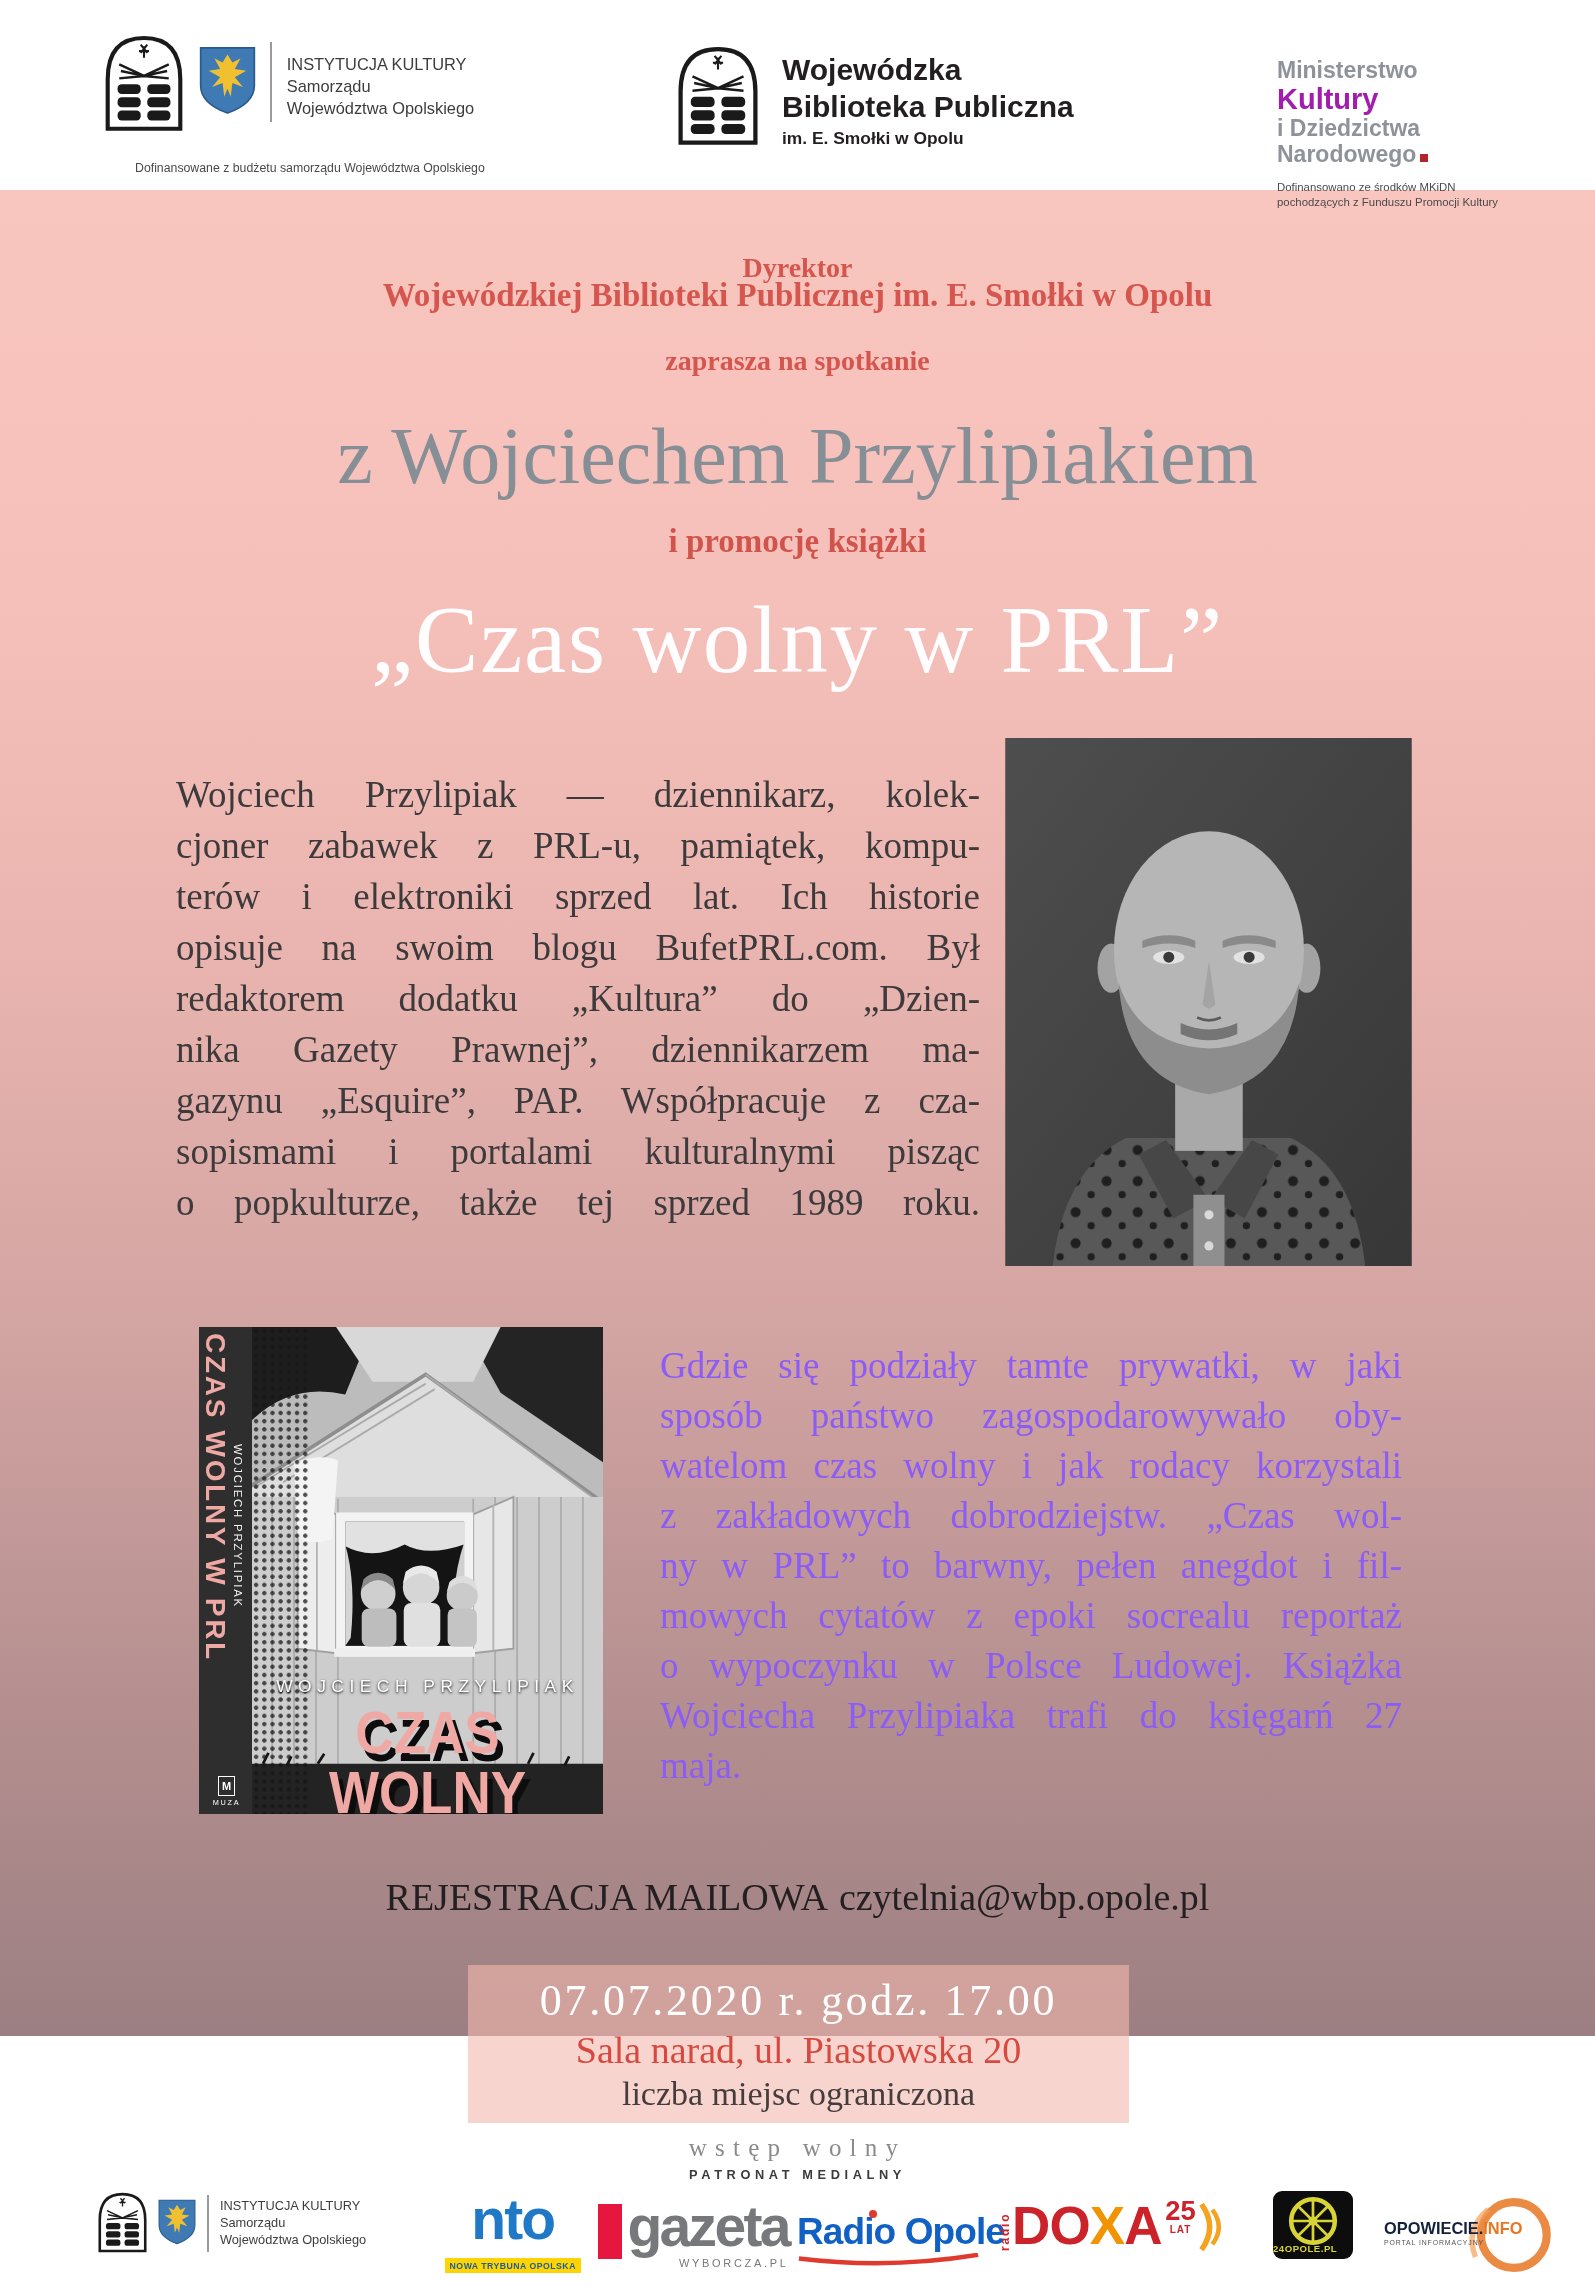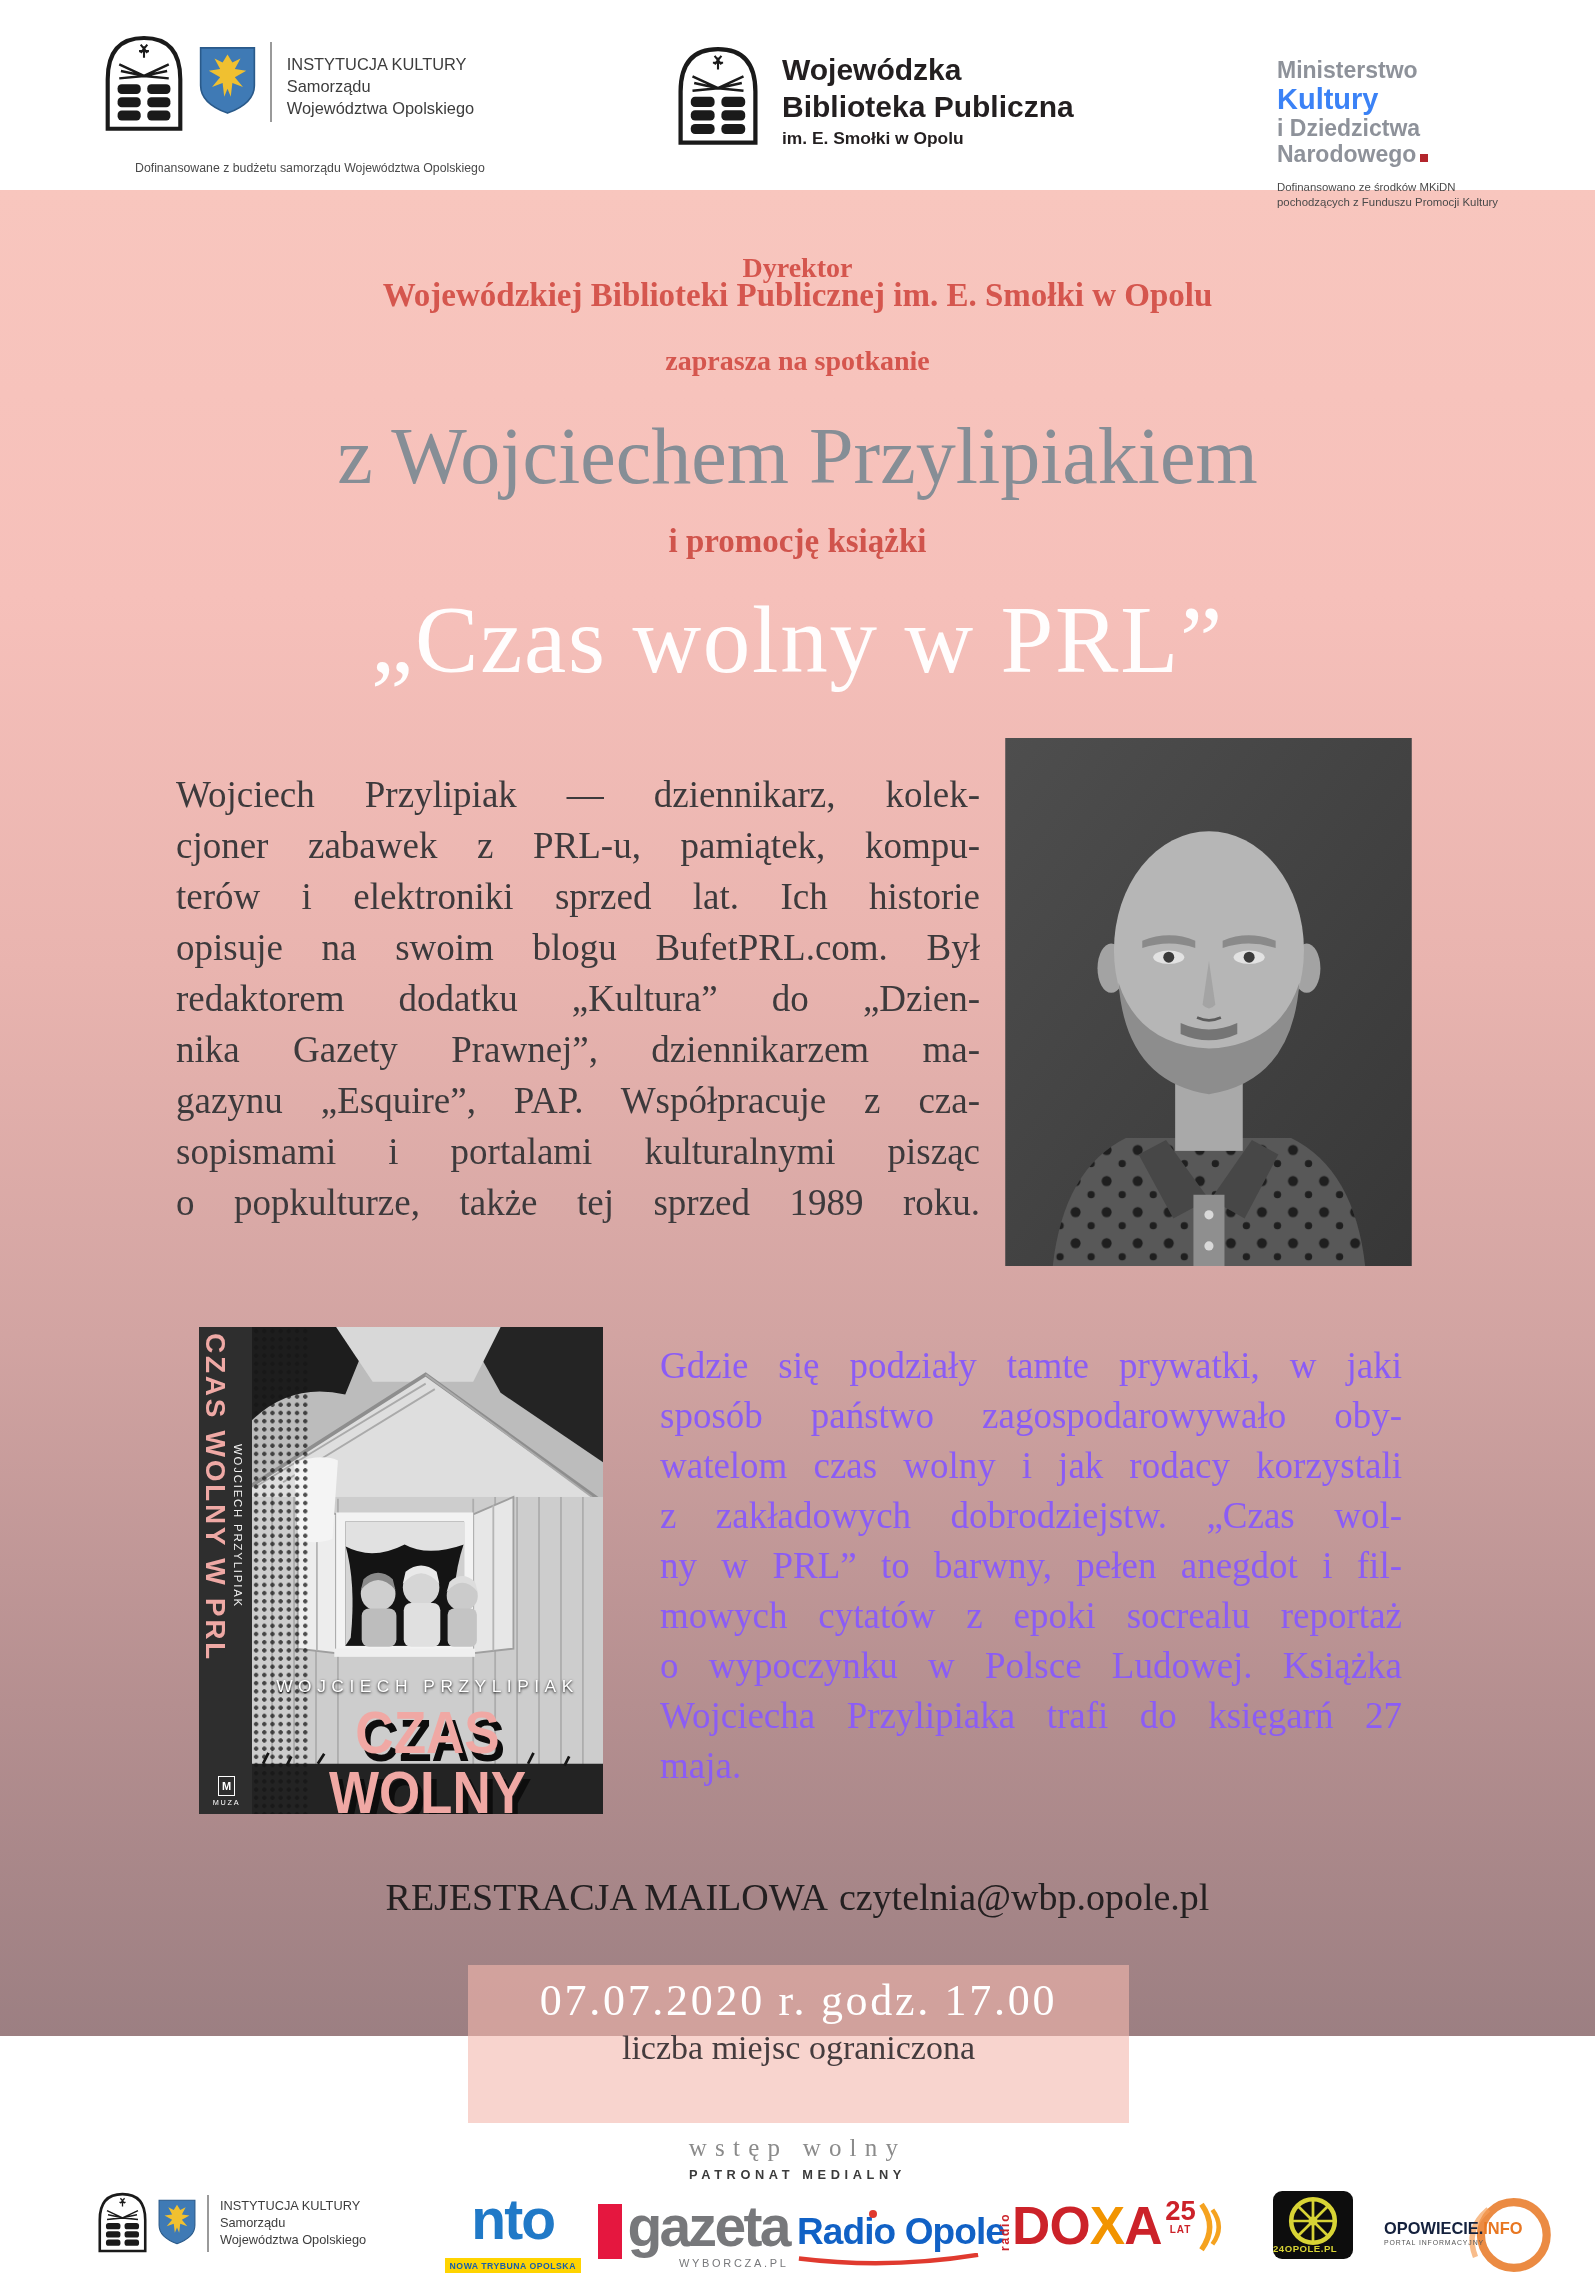--- a/index.html
+++ b/index.html
@@ -17,21 +17,21 @@
 .hdr-left .vline,.f-left .vline{width:1.8px;background:#9a9a9a;margin:0 14.6px}
 .hdr-left .vline{height:80px;margin-top:9.1px}
 .org-text{font-family:"Liberation Sans",sans-serif;font-size:16.4px;line-height:22px;color:#3d3d3d;margin-top:20px}
 .hdr-sub{position:absolute;left:135px;top:161px;font-family:"Liberation Sans",sans-serif;font-size:12.3px;color:#4a4a4a}
 .hdr-center{left:674px;top:44px}
 .wbp-text{margin-left:20px;margin-top:7.3px;font-family:"Liberation Sans",sans-serif;color:#231f20}
 .wbp-l1{font-size:30px;font-weight:bold;line-height:37px}
 .wbp-l3{font-size:17.4px;font-weight:bold;margin-top:2.7px}
 .hdr-right{left:1277px;top:57px;display:block;font-family:"Liberation Sans",sans-serif}
 .min-l1,.min-l3,.min-l4{font-size:23px;font-weight:bold;color:#8e929a;line-height:26.5px}
-.min-l2{font-size:29px;font-weight:bold;color:#3b82f6;line-height:31px}
+.min-l2{font-size:29px;font-weight:bold;color:#a21caf;line-height:31px}
 .red-sq{display:inline-block;width:8.2px;height:8.2px;background:#b3252c;margin-left:3.7px}
 .min-sub{margin-top:12.8px;font-size:11.4px;line-height:14.6px;color:#4a4a4a}
 
 
 .center-line{position:absolute;left:0;width:1595px;text-align:center}
 .host{top:252px;font-size:28px;font-weight:bold;color:#d5564e}
 .host-org{top:277px;font-size:33px;font-weight:bold;color:#d5564e}
 .invite{top:345px;font-size:28px;font-weight:bold;color:#d5564e}
 .guest{top:411px;font-size:80px;color:#868e96}
 .and-promo{top:523px;font-size:33px;font-weight:bold;color:#d0544c}
@@ -297,20 +297,21 @@
       <div class="jline">Wojciecha Przylipiaka trafi do księgarń 27</div>
       <div class="jline">maja.</div>
     </div>
 
   <div class="center-line registration">
     <span>REJESTRACJA MAILOWA</span><span class="email">czytelnia@wbp.opole.pl</span>
   </div>
 
   <div class="event-box">
     <div class="event-datetime">07.07.2020 r. godz. 17.00</div>
+    <div class="event-venue">Sala narad, ul. Piastowska 20</div>
     <div class="event-note">liczba miejsc ograniczona</div>
   </div>
   <div class="center-line admission">wstęp wolny</div>
   <div class="center-line patronage">PATRONAT MEDIALNY</div>
 
   <div class="f-left">
     <svg width="53" height="62" viewBox="0 0 100 120">
       <path d="M6 116 V56 Q6 6 50 6 Q94 6 94 56 V116 Z" fill="none" stroke="#1a1a1a" stroke-width="5"></path>
       <path d="M50 16 v14 M44 22 h12 M46 14 l8 10 M54 14 l-8 10" stroke="#1a1a1a" stroke-width="2.5" fill="none"></path>
       <path d="M50 52 L20 38 M50 52 L22 46 M50 52 L20 55 M50 52 L80 38 M50 52 L78 46 M50 52 L80 55" stroke="#1a1a1a" stroke-width="3"></path>

